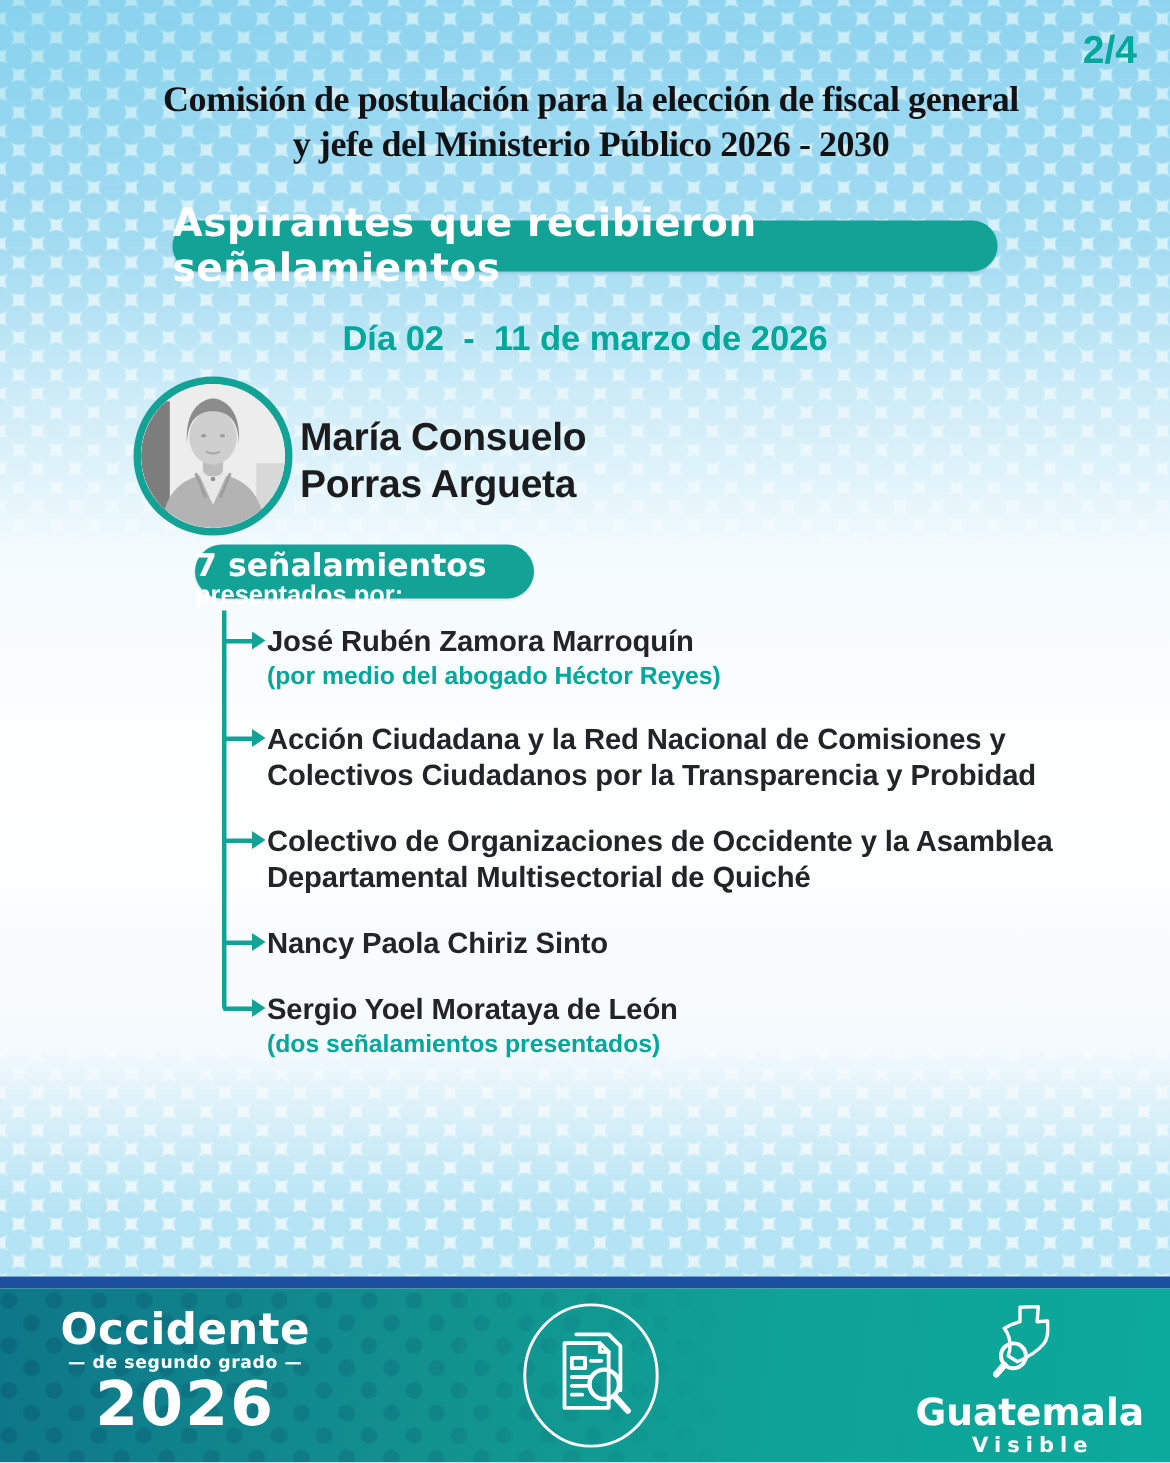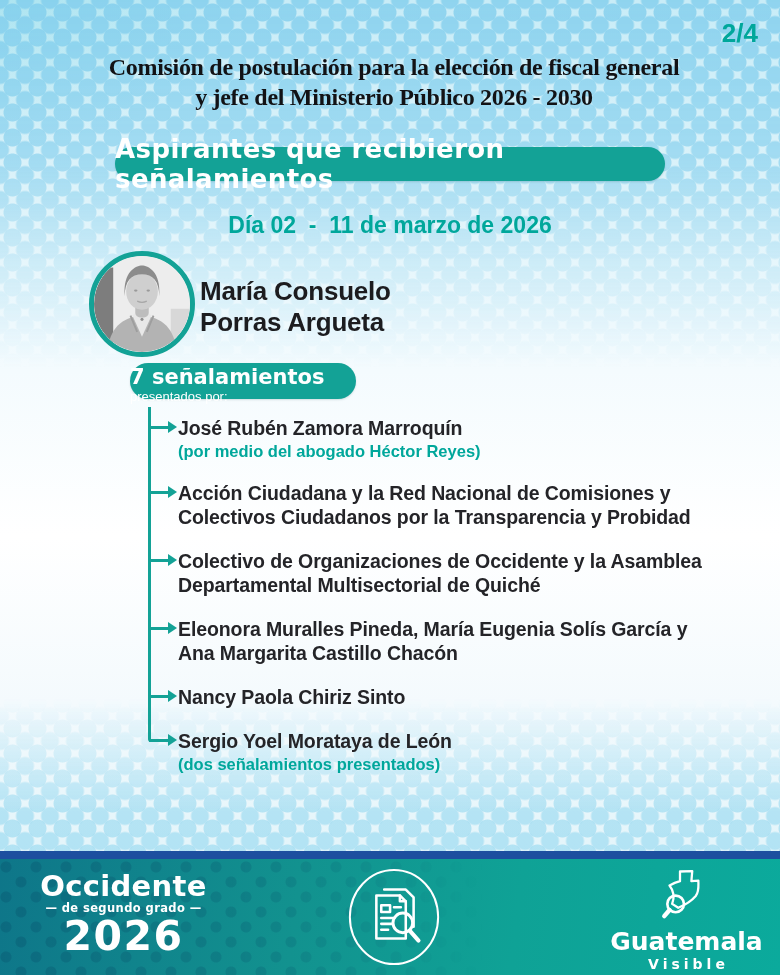--- a/index.html
+++ b/index.html
@@ -69,21 +69,21 @@
     position:absolute;left:200px;top:276px;
     font-weight:800;font-size:26px;line-height:31px;color:#1c1c1f;letter-spacing:-0.2px;
   }
   .count-badge{
     position:absolute;left:130px;top:363px;width:226px;height:36px;
     background:var(--teal);border-radius:22px;color:#fff;text-align:left;
     box-shadow:0 1px 2px rgba(0,60,60,.15);
   }
   .count-main{font-weight:800;font-size:21px;line-height:23px;margin-top:3px;
     font-family:"DejaVu Sans","Liberation Sans",sans-serif;}
-  .count-sub{font-weight:400;font-size:13px;line-height:15px;}
+  .count-sub{font-weight:700;font-size:17px;line-height:15px;}
   .tree{position:absolute;left:130px;top:416px;width:585px;padding-left:48px;box-sizing:border-box;}
   .tree-line{position:absolute;left:18px;top:-9px;bottom:32px;width:3px;background:var(--teal);border-radius:0 0 0 4px;}
   .tree-item{position:relative;margin-bottom:20px;}
   .tree-item:last-child{margin-bottom:0;}
   .arrow{position:absolute;left:-29px;top:10px;width:20px;height:2.6px;background:var(--teal);}
   .arrow::after{
     content:"";position:absolute;right:-8px;top:-4.6px;width:0;height:0;
     border-left:9px solid var(--teal);border-top:6px solid transparent;border-bottom:6px solid transparent;
   }
   .item-name{font-weight:700;font-size:19.5px;line-height:24px;color:#242428;max-width:535px;letter-spacing:-0.1px;}
@@ -183,24 +183,20 @@
     <div class="tree-item">
       <span class="arrow"></span>
       <div class="item-name">Acción Ciudadana y la Red Nacional de Comisiones y Colectivos Ciudadanos por la Transparencia y Probidad</div>
     </div>
 
     <div class="tree-item">
       <span class="arrow"></span>
       <div class="item-name">Colectivo de Organizaciones de Occidente y la Asamblea Departamental Multisectorial de Quiché</div>
     </div>
 
-    <div class="tree-item">
-      <span class="arrow"></span>
-      <div class="item-name">Eleonora Muralles Pineda, María Eugenia Solís García y Ana Margarita Castillo Chacón</div>
-    </div>
 
     <div class="tree-item">
       <span class="arrow"></span>
       <div class="item-name">Nancy Paola Chiriz Sinto</div>
     </div>
 
     <div class="tree-item">
       <span class="arrow"></span>
       <div class="item-name">Sergio Yoel Morataya de León</div>
       <div class="item-note">(dos señalamientos presentados)</div>

